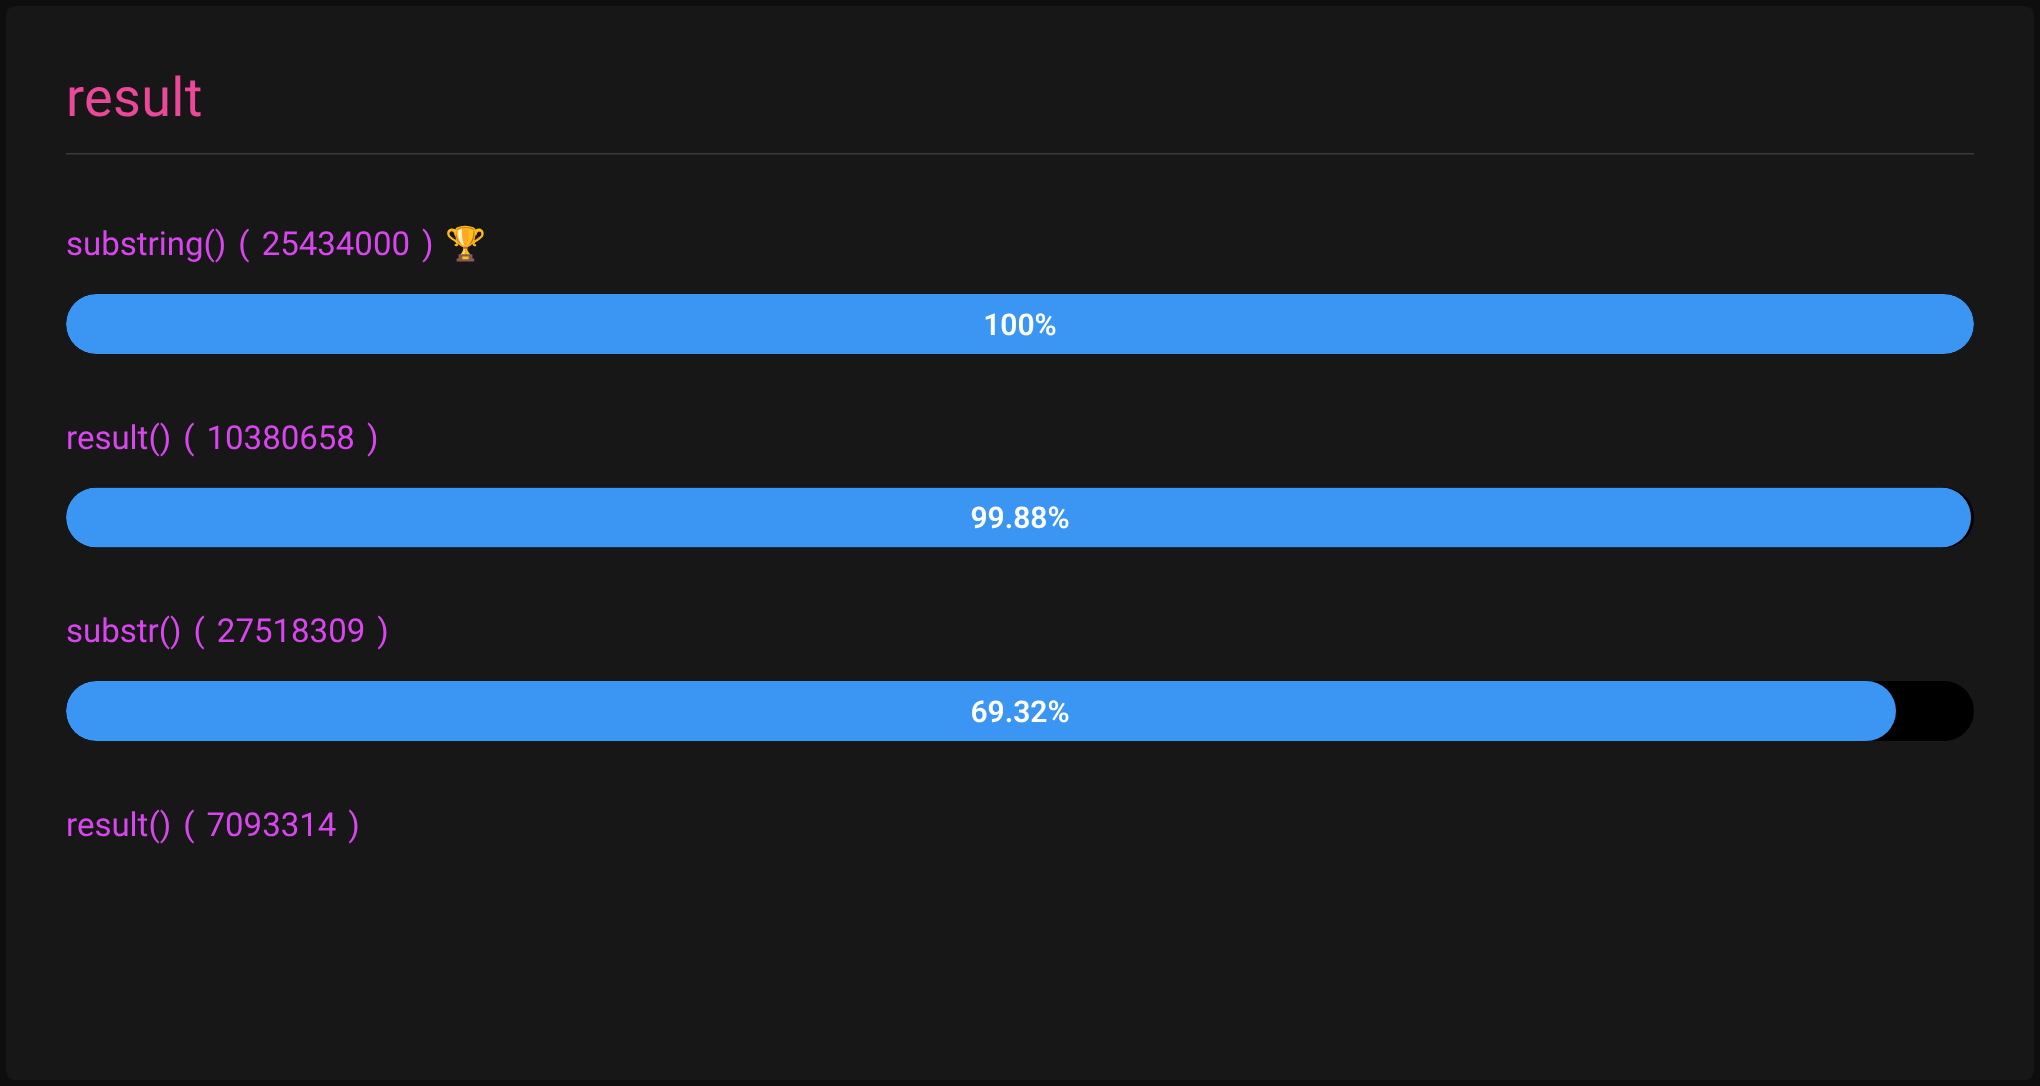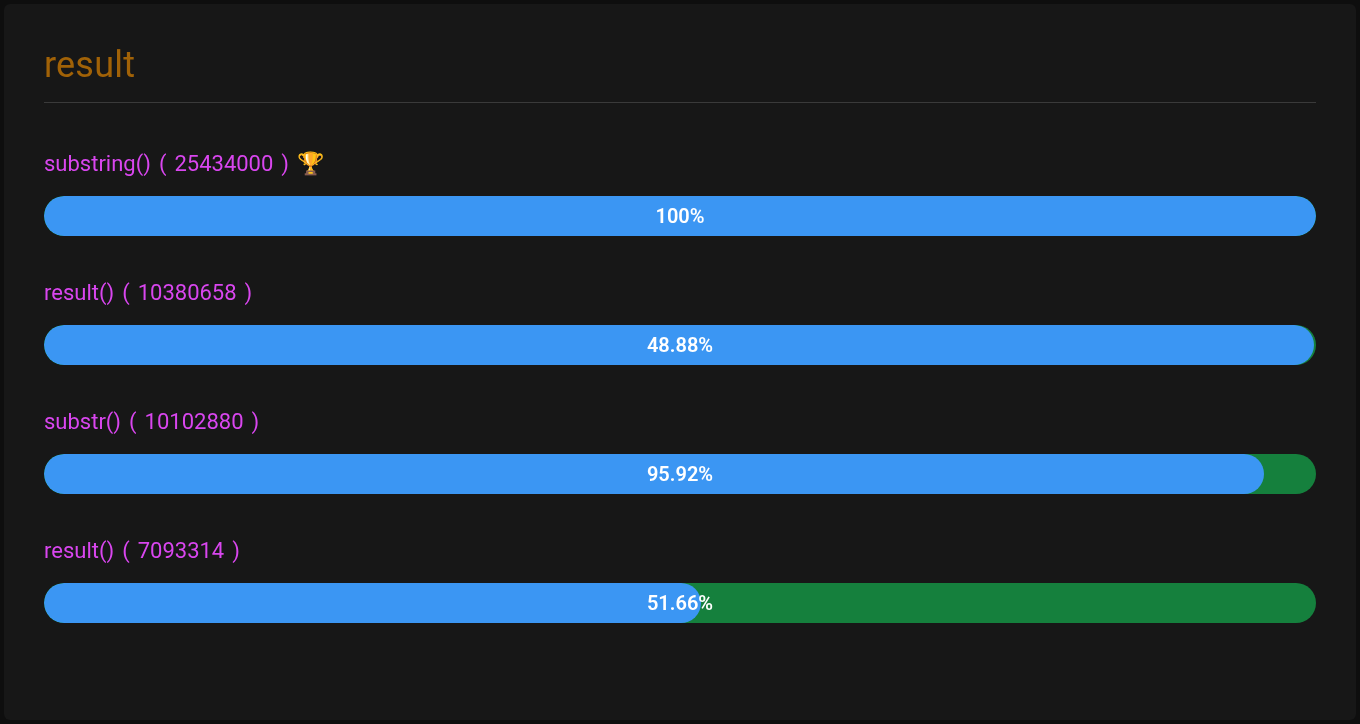--- a/index.html
+++ b/index.html
@@ -21,21 +21,21 @@
       right: 4px;
       top: 4px;
       bottom: 4px;
       background: #171717;
       border-radius: 6px;
       padding: 40px 40px 30px 40px;
     }
     .title {
       font-size: 36px;
       font-weight: 400;
-      color: #a16207;
+      color: #ec4899;
       padding-bottom: 16px;
       border-bottom: 1px solid #3a3a3a;
       margin-bottom: 48px;
       letter-spacing: 0.2px;
     }
     .rows { }
     .row {
       margin-bottom: 44px;
     }
     .row-label {
@@ -48,21 +48,21 @@
       font-weight: 400;
     }
     .trophy {
       font-size: 22px;
       line-height: 1;
     }
     .bar-track {
       position: relative;
       width: 100%;
       height: 40px;
-      background: #15803d;
+      background: #000000;
       border-radius: 999px;
       overflow: hidden;
     }
     .bar-fill {
       position: absolute;
       left: 0;
       top: 0;
       bottom: 0;
       background: #3b96f3;
       border-radius: 999px;
@@ -104,44 +104,40 @@
 
     <div class="row">
       <div class="row-label">
         <span>result()</span>
         <span>(</span>
           <span>10380658</span>
           <span>)</span>
       </div>
       <div class="bar-track">
         <div class="bar-fill" style="width:99.88%"></div>
-        <div class="bar-pct">48.88%</div>
+        <div class="bar-pct">99.88%</div>
       </div>
     </div>
 
     <div class="row">
       <div class="row-label">
         <span>substr()</span>
         <span>(</span>
-          <span>10102880</span>
+          <span>27518309</span>
           <span>)</span>
       </div>
       <div class="bar-track">
         <div class="bar-fill" style="width:95.92%"></div>
-        <div class="bar-pct">95.92%</div>
+        <div class="bar-pct">69.32%</div>
       </div>
     </div>
 
     <div class="row">
       <div class="row-label">
         <span>result()</span>
         <span>(</span>
           <span>7093314</span>
           <span>)</span>
       </div>
-      <div class="bar-track">
-        <div class="bar-fill" style="width:51.66%"></div>
-        <div class="bar-pct">51.66%</div>
-      </div>
     </div>
 
   </div>
 </div>
 
 </body></html>

